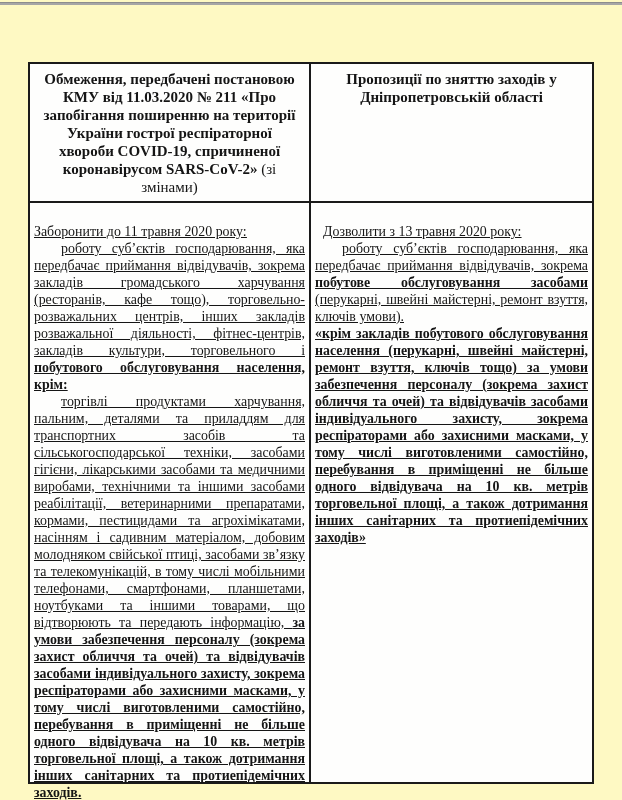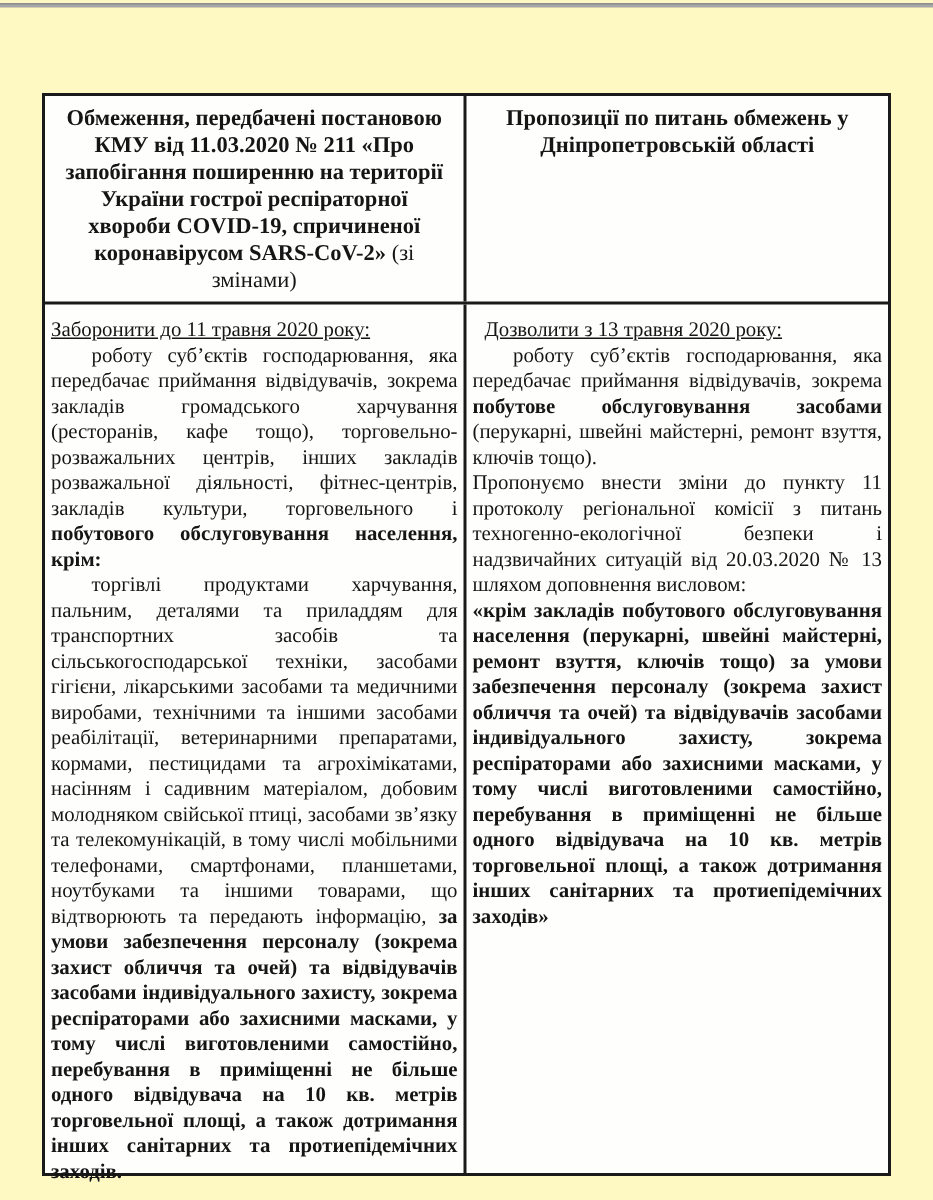--- a/index.html
+++ b/index.html
@@ -31,52 +31,52 @@
   .cell { width:50%; box-sizing:border-box; }
   .cell-left { border-right:2px solid #1a1a1a; }
   .hdr {
     font-weight:bold; text-align:center;
     font-size:15px; line-height:18px;
     padding:6px 10px 5px;
   }
   .bodytext {
     font-size:13.9px; line-height:17px;
     text-align:justify;
-    padding:9px 4px 4px;
+    padding:20px 4px 4px;
+    text-decoration:underline;
   }
   .bodytext p { margin:0; }
   .indent { text-indent:27px; }
   .gap-top { margin-top:9px; }
   .u { text-decoration:underline; }
   .b { font-weight:bold; }
   .hindent { text-indent:8px; }
 </style>
 </head>
 <body>
 
 <div class="page">
   <div class="topline"></div>
 
   <div class="doc">
 
     <div class="row-header">
       <div class="cell cell-left hdr"><span>Обмеження, передбачені постановою КМУ від 11.03.2020 № 211 «Про запобігання поширенню на території України гострої респіраторної хвороби COVID-19, спричиненої коронавірусом SARS-CoV-2»</span><span class="b" style="font-weight:normal"> (зі змінами)</span></div>
-      <div class="cell hdr"><span>Пропозиції по питань обмежень у Дніпропетровській області</span></div>
+      <div class="cell hdr"><span>Пропозиції по зняттю заходів у Дніпропетровській області</span></div>
     </div>
 
     <div class="row-body">
 
       <div class="cell cell-left bodytext">
         <p><span class="u">Заборонити до 11 травня 2020 року:</span></p>
         <p class="indent"><span>роботу суб’єктів господарювання, яка передбачає приймання відвідувачів, зокрема закладів громадського харчування (ресторанів, кафе тощо), торговельно-розважальних центрів, інших закладів розважальної діяльності, фітнес-центрів, закладів культури, торговельного і </span><span class="b">побутового обслуговування населення, крім:</span></p>
         <p class="indent gap-top"><span>торгівлі продуктами харчування, пальним, деталями та приладдям для транспортних засобів та сільськогосподарської техніки, засобами гігієни, лікарськими засобами та медичними виробами, технічними та іншими засобами реабілітації, ветеринарними препаратами, кормами, пестицидами та агрохімікатами, насінням і садивним матеріалом, добовим молодняком свійської птиці, засобами зв’язку та телекомунікацій, в тому числі мобільними телефонами, смартфонами, планшетами, ноутбуками та іншими товарами, що відтворюють та передають інформацію, </span><span class="b">за умови забезпечення персоналу (зокрема захист обличчя та очей) та відвідувачів засобами індивідуального захисту, зокрема респіраторами або захисними масками, у тому числі виготовленими самостійно, перебування в приміщенні не більше одного відвідувача на 10 кв. метрів торговельної площі, а також дотримання інших санітарних та протиепідемічних заходів.</span></p>
       </div>
 
       <div class="cell bodytext">
         <p class="hindent"><span class="u">Дозволити з 13 травня 2020 року:</span></p>
-        <p class="indent"><span>роботу суб’єктів господарювання, яка передбачає приймання відвідувачів, зокрема </span><span class="b">побутове обслуговування засобами</span><span> (перукарні, швейні майстерні, ремонт взуття, ключів тощо).</span></p>
-        <p><span>Пропонуємо внести зміни до пункту 11 протоколу регіональної комісії з питань техногенно-екологічної безпеки і надзвичайних ситуацій від 20.03.2020 № 13 шляхом доповнення висловом:</span></p>
+        <p class="indent"><span>роботу суб’єктів господарювання, яка передбачає приймання відвідувачів, зокрема </span><span class="b">побутове обслуговування засобами</span><span> (перукарні, швейні майстерні, ремонт взуття, ключів умови).</span></p>
         <p><span class="b">«крім закладів побутового обслуговування населення (перукарні, швейні майстерні, ремонт взуття, ключів тощо) за умови забезпечення персоналу (зокрема захист обличчя та очей) та відвідувачів засобами індивідуального захисту, зокрема респіраторами або захисними масками, у тому числі виготовленими самостійно, перебування в приміщенні не більше одного відвідувача на 10 кв. метрів торговельної площі, а також дотримання інших санітарних та протиепідемічних заходів»</span></p>
       </div>
 
     </div>
   </div>
 </div>
 
 </body></html>

